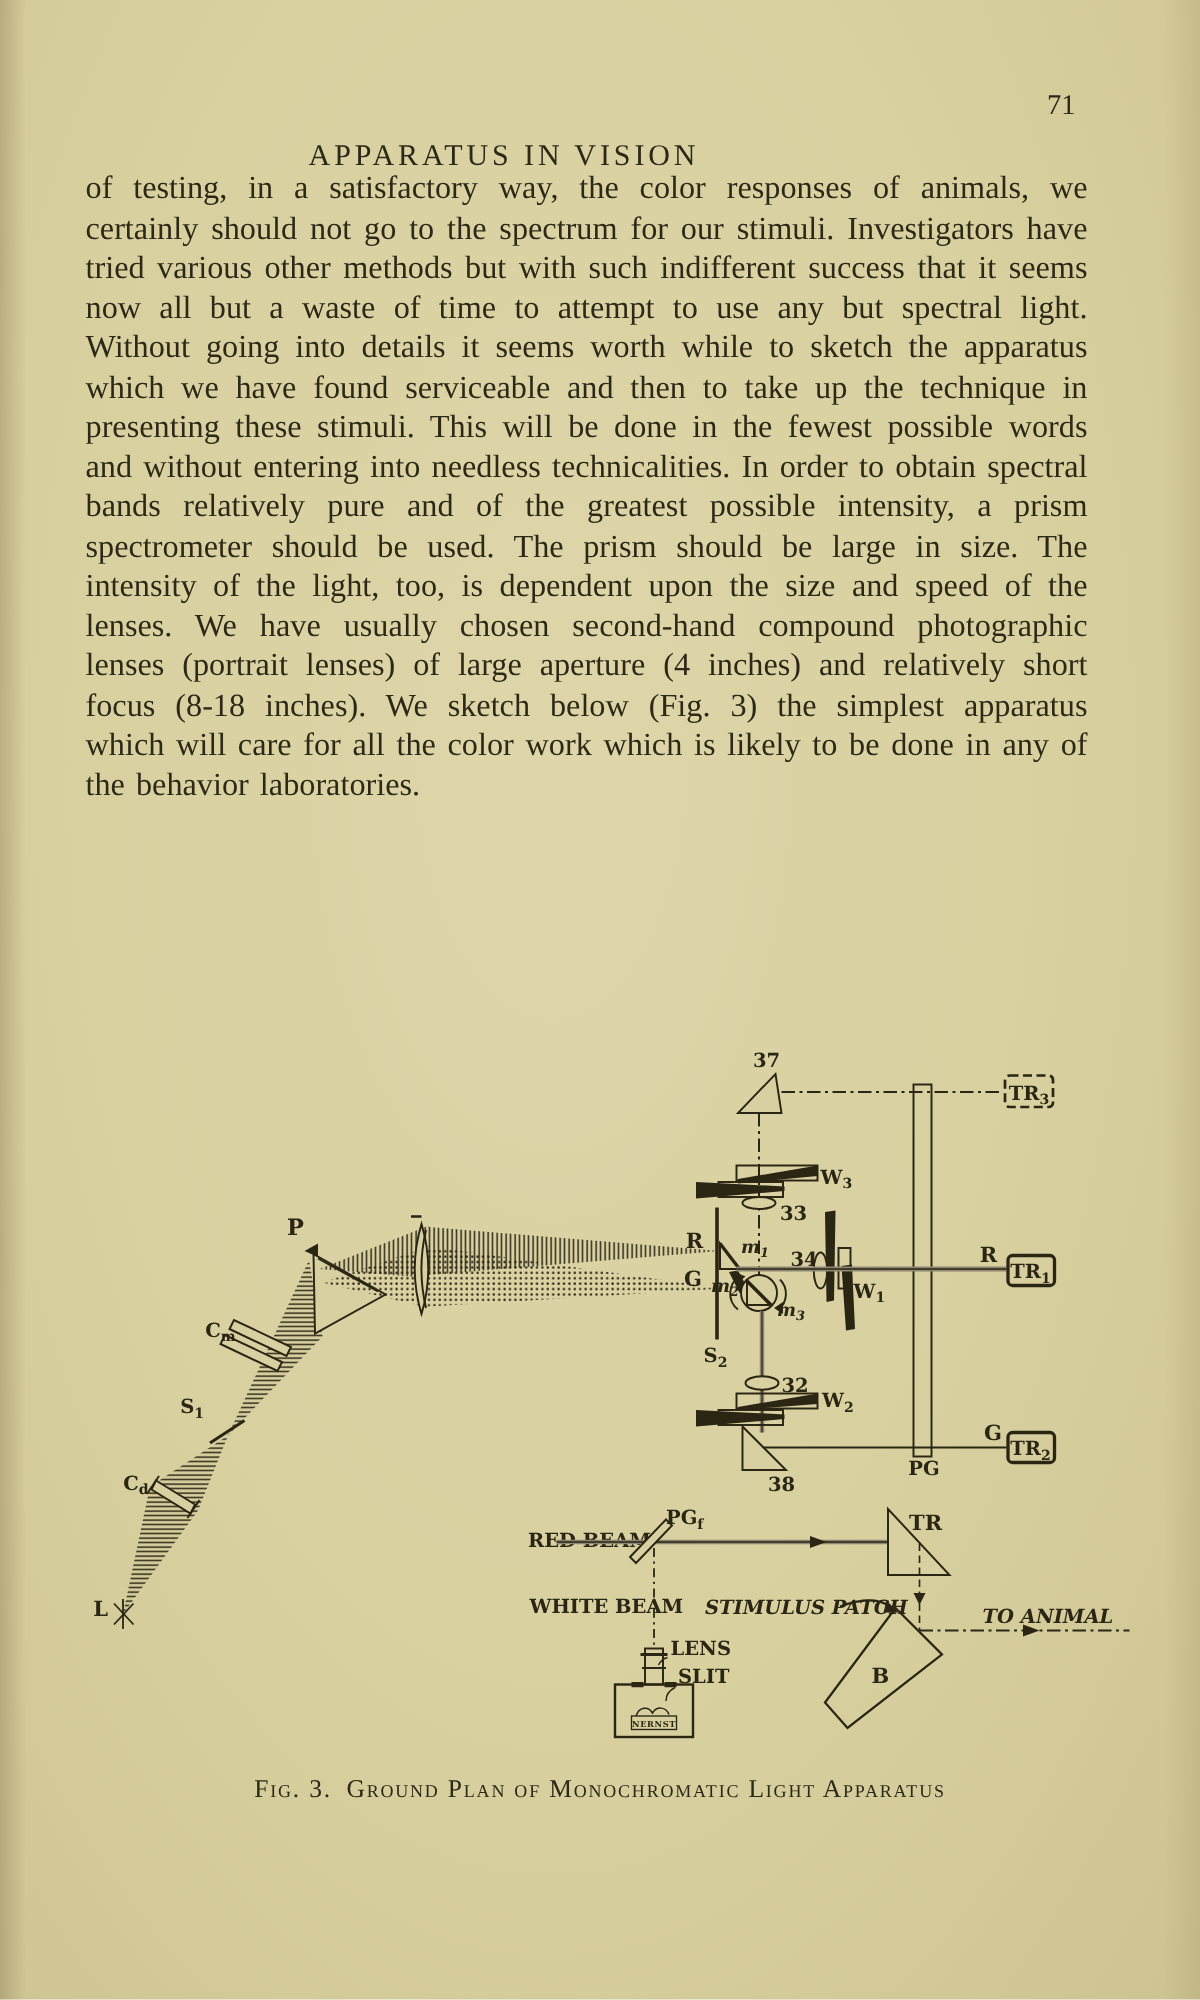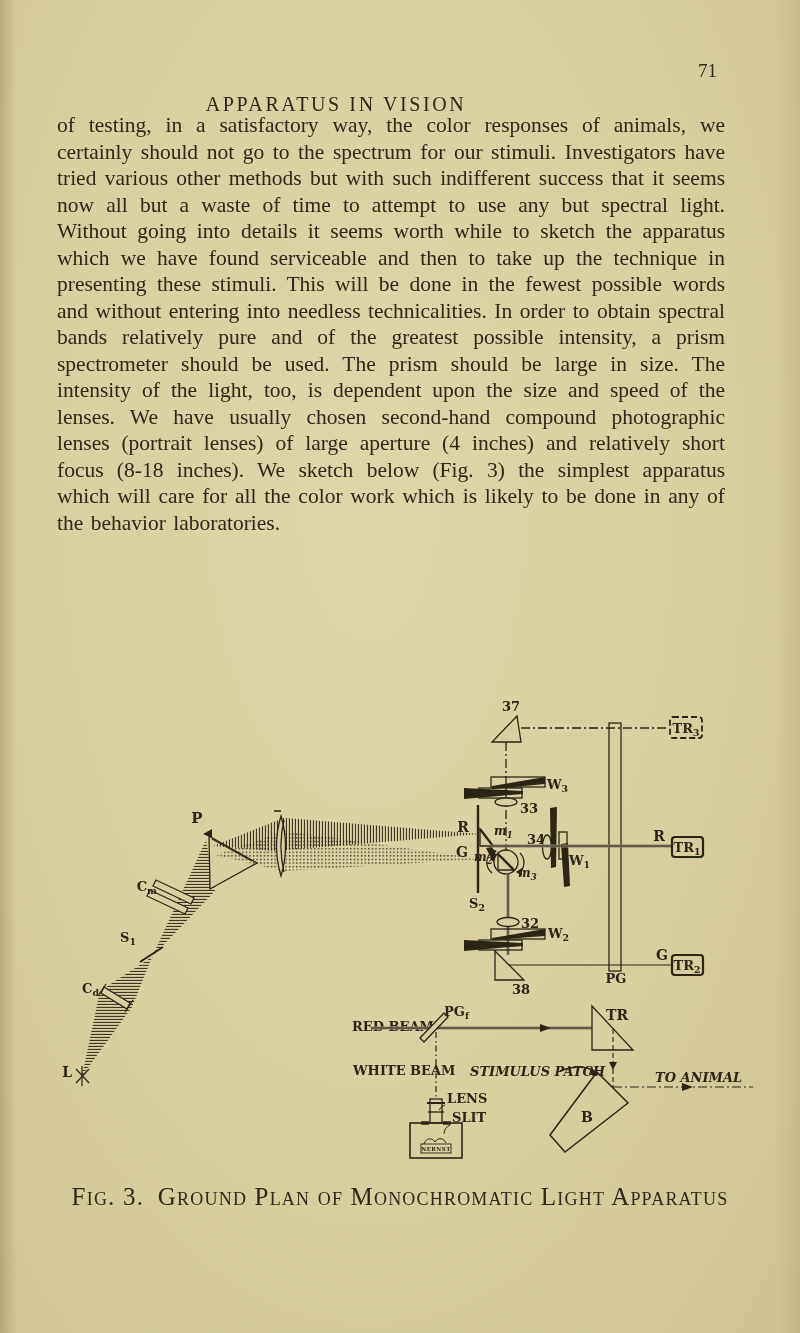--- a/index.html
+++ b/index.html
@@ -9,21 +9,21 @@
       linear-gradient(270deg, rgba(80,66,28,.10) 0%, rgba(80,66,28,0) 3%),
       radial-gradient(ellipse at 46% 38%, #ded5a9 0%, #d9d0a0 55%, #cdc392 100%);
     font-family:"Liberation Serif",serif;color:#2e2817;}
   .running-head{position:absolute;top:60px;left:0;width:672px;text-align:center;
     font-size:20px;letter-spacing:2.6px;font-weight:500;margin-top:33px;}
   .pagenum{position:absolute;top:60px;left:698px;font-size:19px;}
   .body-text{position:absolute;top:112px;left:57px;width:668px;margin:0;
     font-size:21.5px;line-height:26.5px;text-align:justify;word-spacing:2px;}
   .fig{position:absolute;top:685px;left:0;}
   .caption{position:absolute;top:1183px;left:0;width:800px;text-align:center;
-    font-variant:small-caps;font-size:25px;letter-spacing:1.2px;}
+    font-variant:small-caps;font-size:17px;letter-spacing:1.2px;}
   
   .lbl{font-family:"DejaVu Serif",serif;font-weight:bold;fill:#2b2514;}.s12{font-size:12px}.s13{font-size:13px}.s14{font-size:14px}.s15{font-size:15px}
   .it{font-style:italic}
   .tiny{font-size:5.5px;letter-spacing:.4px}
 </style>
 </head>
 <body>
 
 <div class="page">
 

